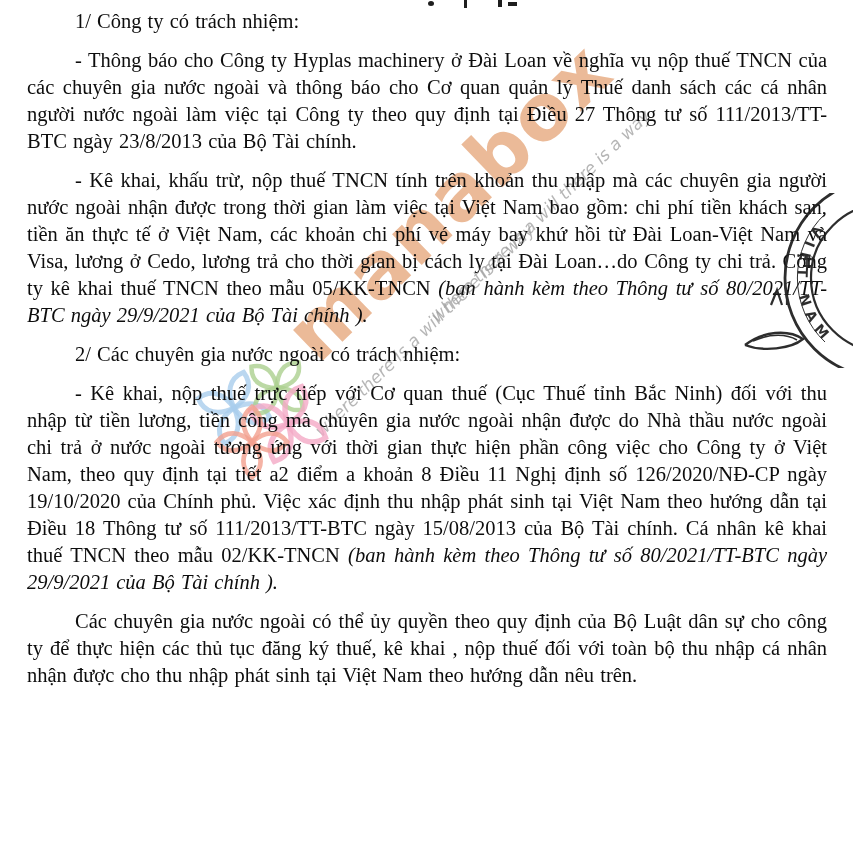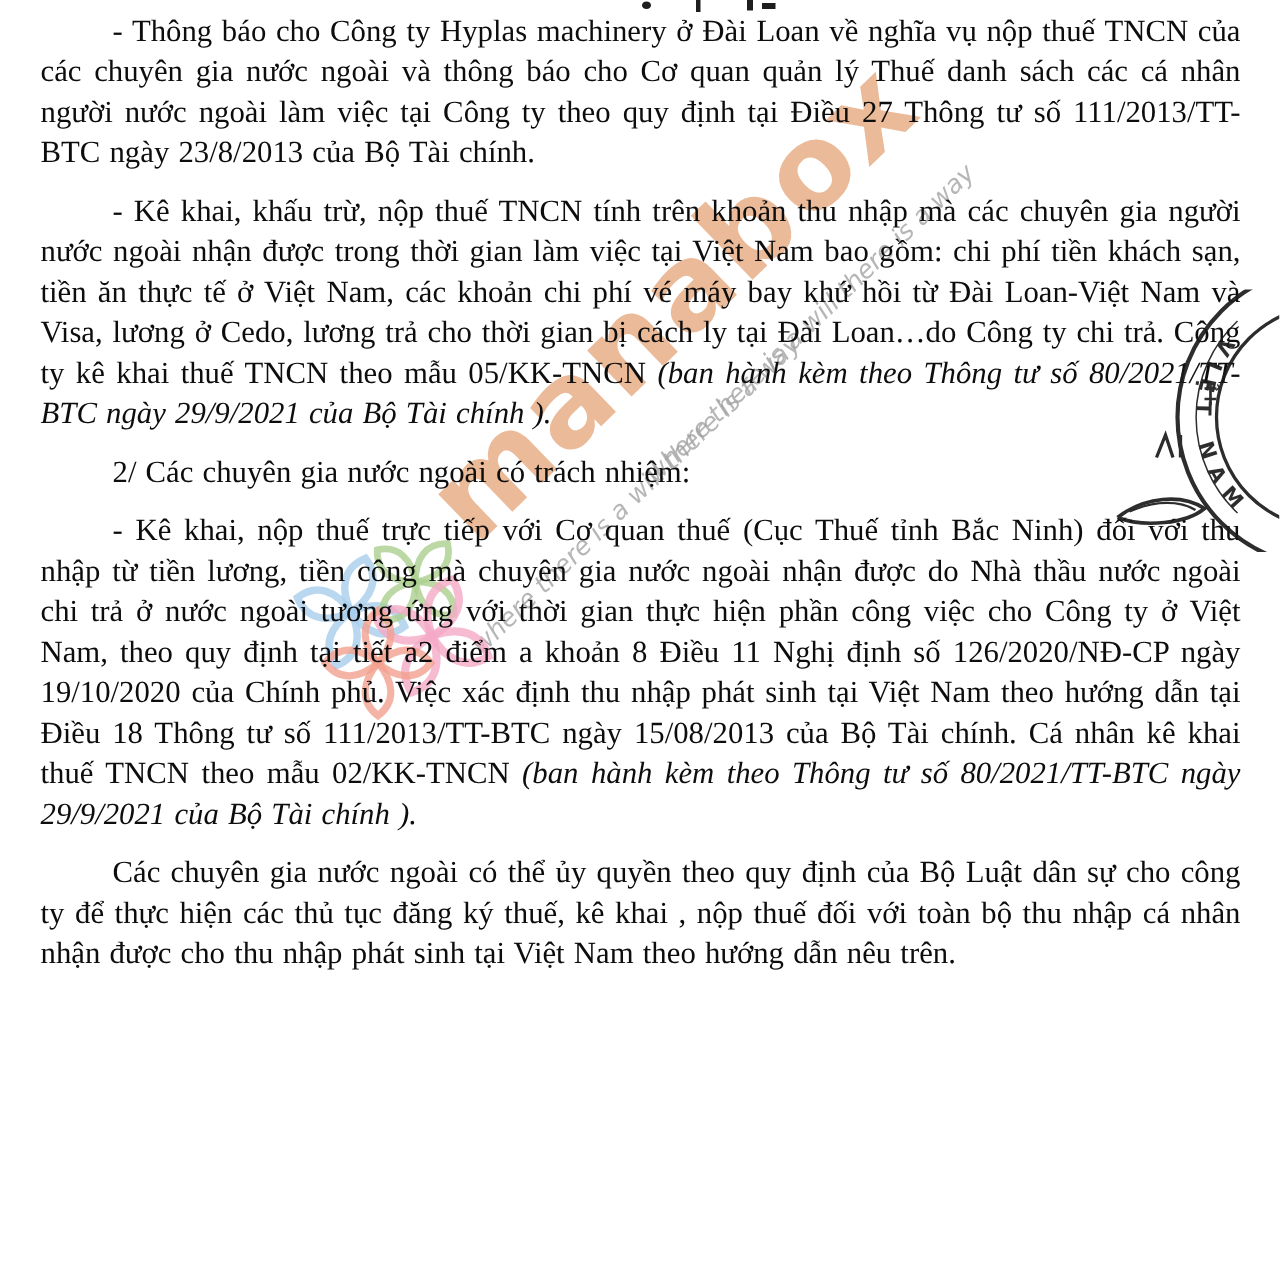--- a/index.html
+++ b/index.html
@@ -80,20 +80,21 @@
           <path d="M0 0 C -11 -13, -13 -27, 0 -37 C 13 -27, 11 -13, 0 0 Z"></path>
           <path d="M0 0 C -11 -13, -13 -27, 0 -37 C 13 -27, 11 -13, 0 0 Z" transform="rotate(90)"></path>
           <path d="M0 0 C -11 -13, -13 -27, 0 -37 C 13 -27, 11 -13, 0 0 Z" transform="rotate(180)"></path>
           <path d="M0 0 C -11 -13, -13 -27, 0 -37 C 13 -27, 11 -13, 0 0 Z" transform="rotate(270)"></path>
         </g>
       </g>
     </svg>
   </div>
 
   <div class="text-layer">
+    <p><span>1/ Công ty có trách nhiệm:</span></p>
     <p><span>- Thông báo cho Công ty Hyplas machinery ở Đài Loan về nghĩa vụ nộp thuế TNCN của các chuyên gia nước ngoài và thông báo cho Cơ quan quản lý Thuế danh sách các cá nhân người nước ngoài làm việc tại Công ty theo quy định tại Điều 27 Thông tư số 111/2013/TT-BTC ngày 23/8/2013 của Bộ Tài chính.</span></p>
     <p><span>- Kê khai, khấu trừ, nộp thuế TNCN tính trên khoản thu nhập mà các chuyên gia người nước ngoài nhận được trong thời gian làm việc tại Việt Nam bao gồm: chi phí tiền khách sạn, tiền ăn thực tế ở Việt Nam, các khoản chi phí vé máy bay khứ hồi từ Đài Loan-Việt Nam và Visa, lương ở Cedo, lương trả cho thời gian bị cách ly tại Đài Loan…do Công ty chi trả. Công ty kê khai thuế TNCN theo mẫu 05/KK-TNCN </span><span class="it">(ban hành kèm theo Thông tư số 80/2021/TT-BTC ngày 29/9/2021 của Bộ Tài chính ).</span></p>
     <p><span>2/ Các chuyên gia nước ngoài có trách nhiệm:</span></p>
     <p><span>- Kê khai, nộp thuế trực tiếp với Cơ quan thuế (Cục Thuế tỉnh Bắc Ninh) đối với thu nhập từ tiền lương, tiền công mà chuyên gia nước ngoài nhận được do Nhà thầu nước ngoài chi trả ở nước ngoài tương ứng với thời gian thực hiện phần công việc cho Công ty ở Việt Nam, theo quy định tại tiết a2 điểm a khoản 8 Điều 11 Nghị định số 126/2020/NĐ-CP ngày 19/10/2020 của Chính phủ. Việc xác định thu nhập phát sinh tại Việt Nam theo hướng dẫn tại Điều 18 Thông tư số 111/2013/TT-BTC ngày 15/08/2013 của Bộ Tài chính. Cá nhân kê khai thuế TNCN theo mẫu 02/KK-TNCN </span><span class="it">(ban hành kèm theo Thông tư số 80/2021/TT-BTC ngày 29/9/2021 của Bộ Tài chính ).</span></p>
     <p><span>Các chuyên gia nước ngoài có thể ủy quyền theo quy định của Bộ Luật dân sự cho công ty để thực hiện các thủ tục đăng ký thuế, kê khai , nộp thuế đối với toàn bộ thu nhập cá nhân nhận được cho thu nhập phát sinh tại Việt Nam theo hướng dẫn nêu trên.</span></p>
   </div>
 
   <svg class="stamp-svg" width="110" height="175" viewBox="0 0 110 175">
     <g fill="none" stroke="#1c1c1c">
       <circle cx="142" cy="85" r="100" stroke-width="2.8"></circle>

